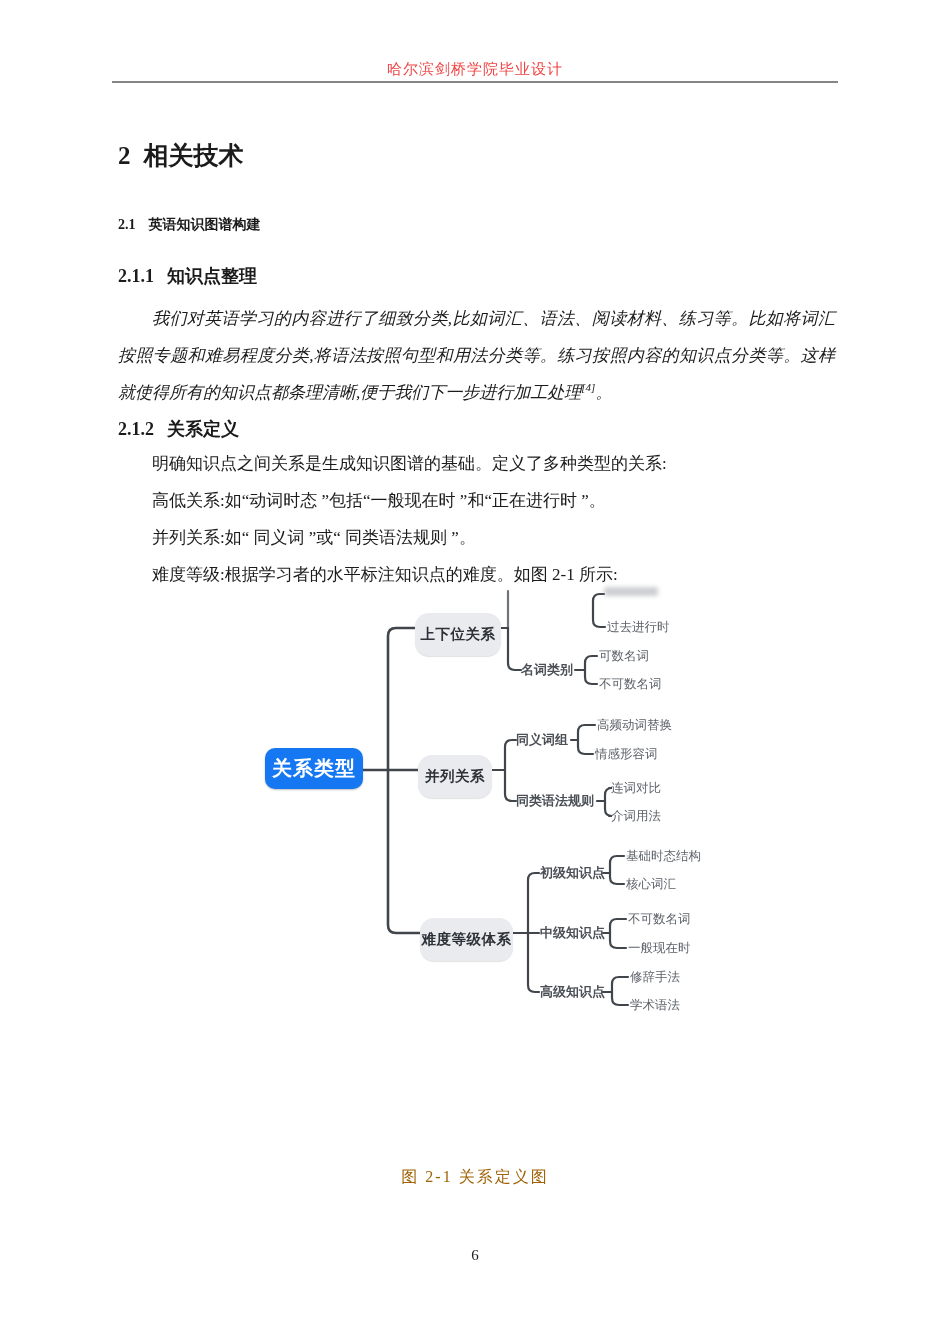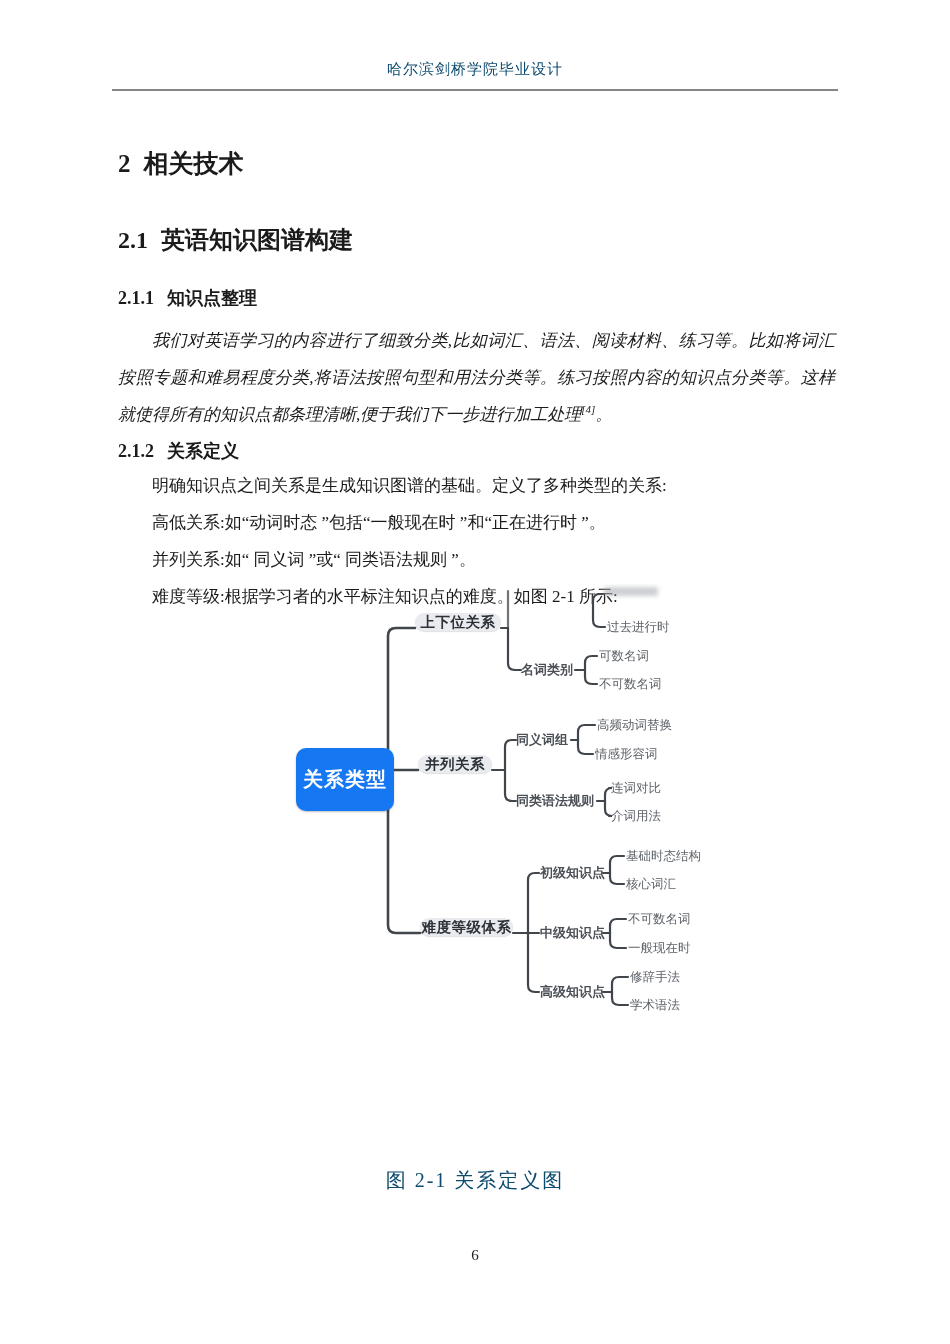--- a/index.html
+++ b/index.html
@@ -4,74 +4,73 @@
 <style>
   * { margin:0; padding:0; box-sizing:border-box; }
   html,body { background:#ffffff; }
   body {
     width:950px; height:1344px; position:relative;
     font-family:"Liberation Serif","DejaVu Serif",serif;
     color:#1b1b1b; overflow:hidden;
   }
   .header {
     margin:60px 112px 0 112px;
-    text-align:center; font-size:15px; color:#0c4a6e;
-    letter-spacing:1px; padding-bottom:10px;
+    text-align:center; font-size:15px; color:#ef4444;
+    letter-spacing:1px; padding-bottom:2px;
     border-bottom:2px solid #858585;
   }
   .h1 { margin:56px 12px 0 118px; font-size:25px; font-weight:bold;
         font-family:"Liberation Sans","DejaVu Sans",sans-serif; }
-  .h2 { margin:44px 0 0 118px; font-size:24px; font-weight:bold;
+  .h2 { margin:44px 0 0 118px; font-size:14px; font-weight:bold;
         font-family:"Liberation Sans","DejaVu Sans",sans-serif; }
   .h3 { margin:30px 0 0 118px; font-size:18px; font-weight:bold;
         font-family:"Liberation Sans","DejaVu Sans",sans-serif; }
   .h3b { margin-top:6px; }
   .hnum { font-family:"Liberation Serif","DejaVu Serif",serif; margin-right:13px; }
   .para {
     margin:12px 115px 0 118px; font-size:17px; line-height:37px;
     text-indent:2em; text-align:justify;font-style:italic;
   }
   .line { margin:0 100px 0 118px; font-size:17px; line-height:37px; text-indent:2em; }
   .line-first { margin-top:4px; }
   sup.ref { font-size:11px; vertical-align:super; line-height:0; }
 
   
   .diagram { position:absolute; left:255px; top:583px; width:470px; height:460px;
              font-family:"Liberation Sans","DejaVu Sans",sans-serif; z-index:1; }
   .diagram svg { position:absolute; left:0; top:0; }
   .node-root {
-    position:absolute; left:10px; top:165px; width:98px; height:63px;
+    position:absolute; left:10px; top:165px; width:98px; height:41px;
     border-radius:10px; display:flex; align-items:center; justify-content:center;
     color:#ffffff; font-size:20px; font-weight:bold; letter-spacing:1px;
     box-shadow:0 1px 2px rgba(0,0,0,.25);
-    margin-left:31px;
   }
   .node-box {
-    position:absolute; height:18px; background:#e9ebef; border-radius:14px;
+    position:absolute; height:43px; background:#e9ebef; border-radius:14px;
     display:flex; align-items:center; justify-content:center;
     color:#2d3238; font-size:14.5px; font-weight:bold; letter-spacing:.5px;
     box-shadow:0 1px 1px rgba(0,0,0,.12);
   }
   .nb1 { left:160px; top:30px;  width:86px; }
   .nb2 { left:163px; top:172px; width:74px; }
   .nb3 { left:165px; top:335px; width:93px; }
   .mid {
     position:absolute; white-space:nowrap; font-size:13px; font-weight:600;
     color:#4b5057; line-height:14px;
   }
   .leaf {
     position:absolute; white-space:nowrap; font-size:12.5px; font-weight:500;
     color:#5d6269; line-height:14px;
   }
   .smudge {
     position:absolute; left:349px; top:4px; width:54px; height:9px;
     background:#9aa0a6; opacity:.5; filter:blur(2px); border-radius:2px;
   }
   .caption { position:absolute; left:0; top:1167px; width:100%;
-             text-align:center; font-size:20px; letter-spacing:2px; color:#0c4a6e; }
+             text-align:center; font-size:16px; letter-spacing:2px; color:#a16207; }
   .pageno  { position:absolute; left:0; top:1247px; width:100%;
              text-align:center; font-size:15px; color:#222; }
 </style>
 </head>
 <body>
 
 <div class="header">
   <span>哈尔滨剑桥学院毕业设计</span>
 </div>
 

